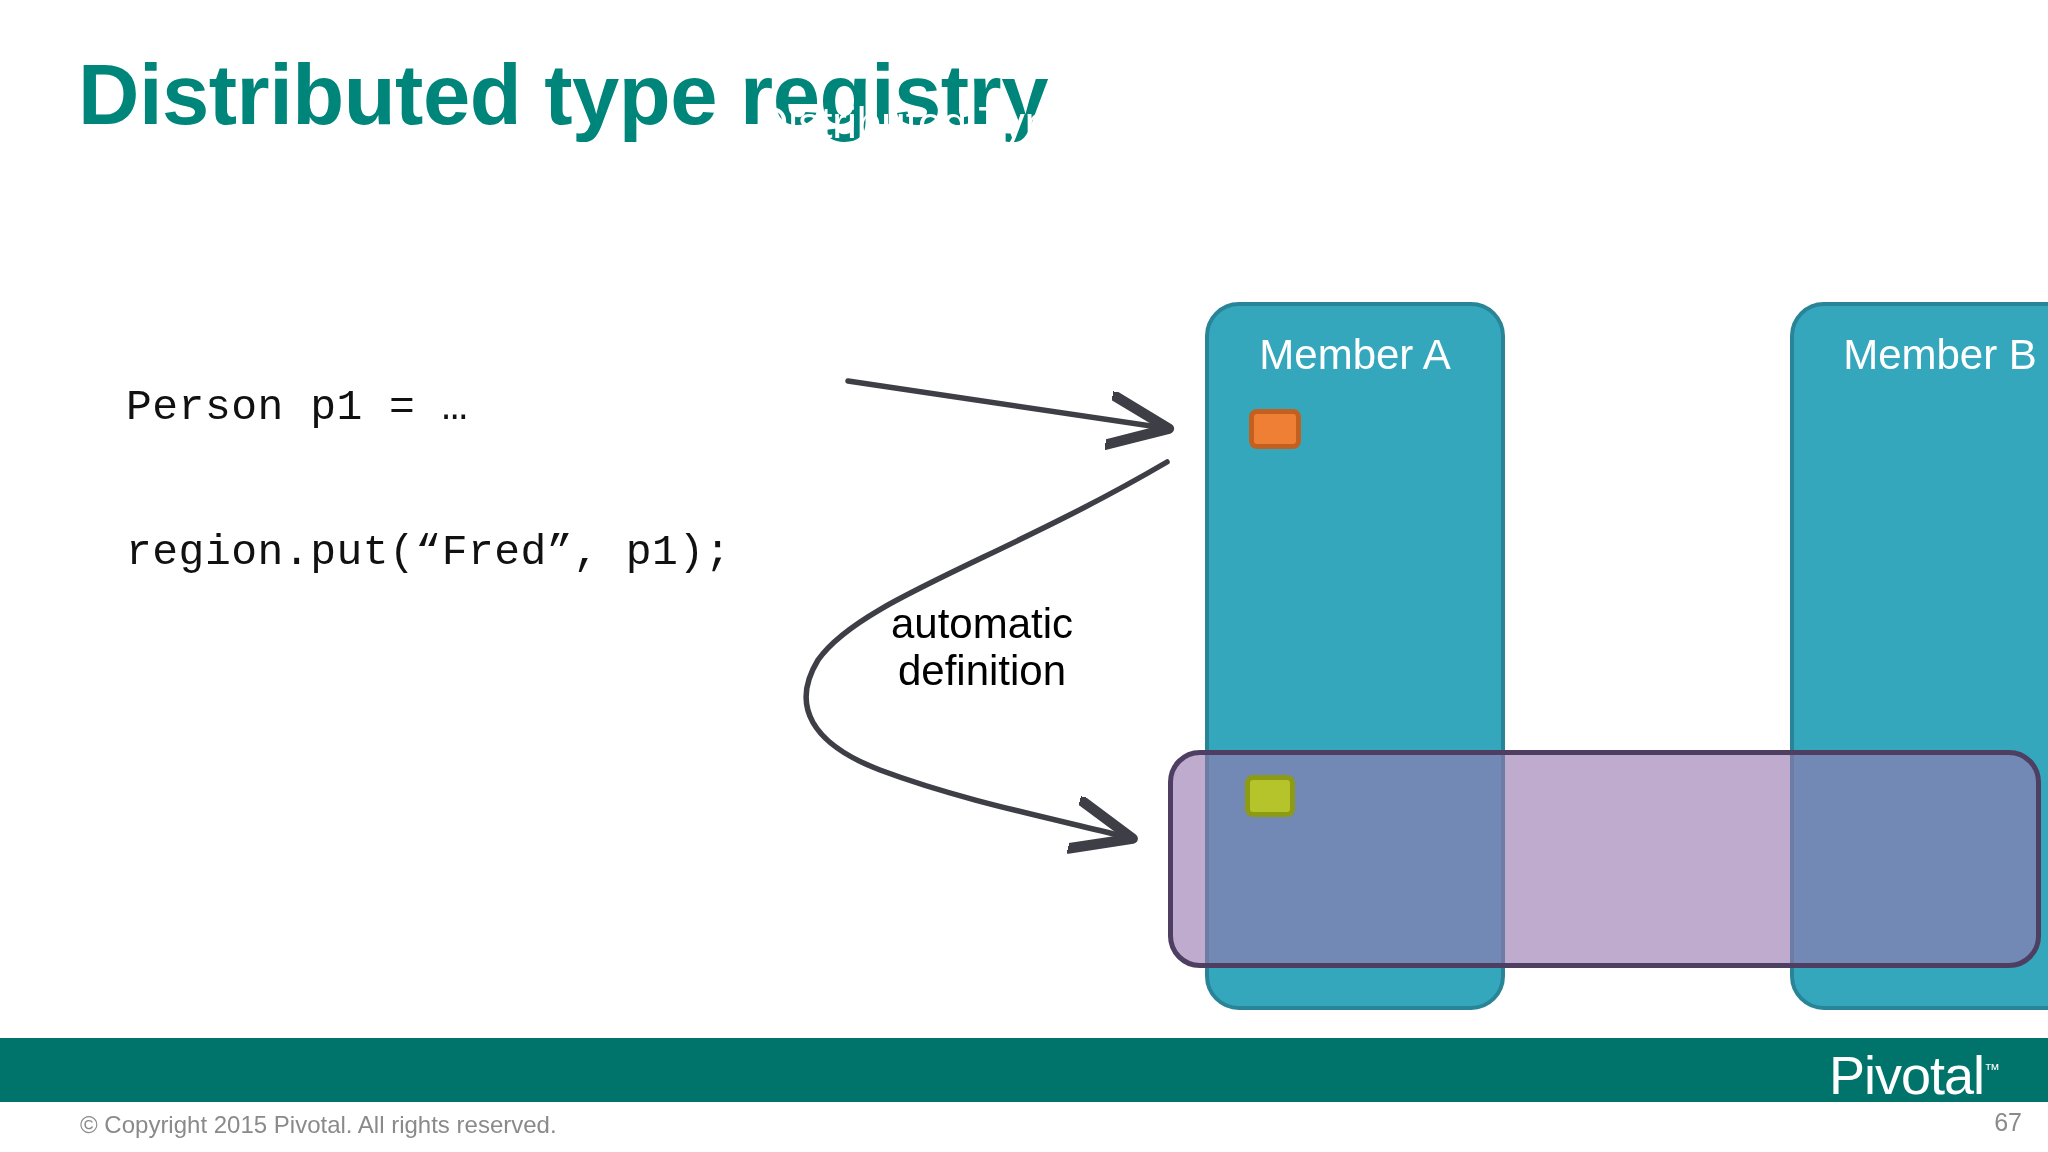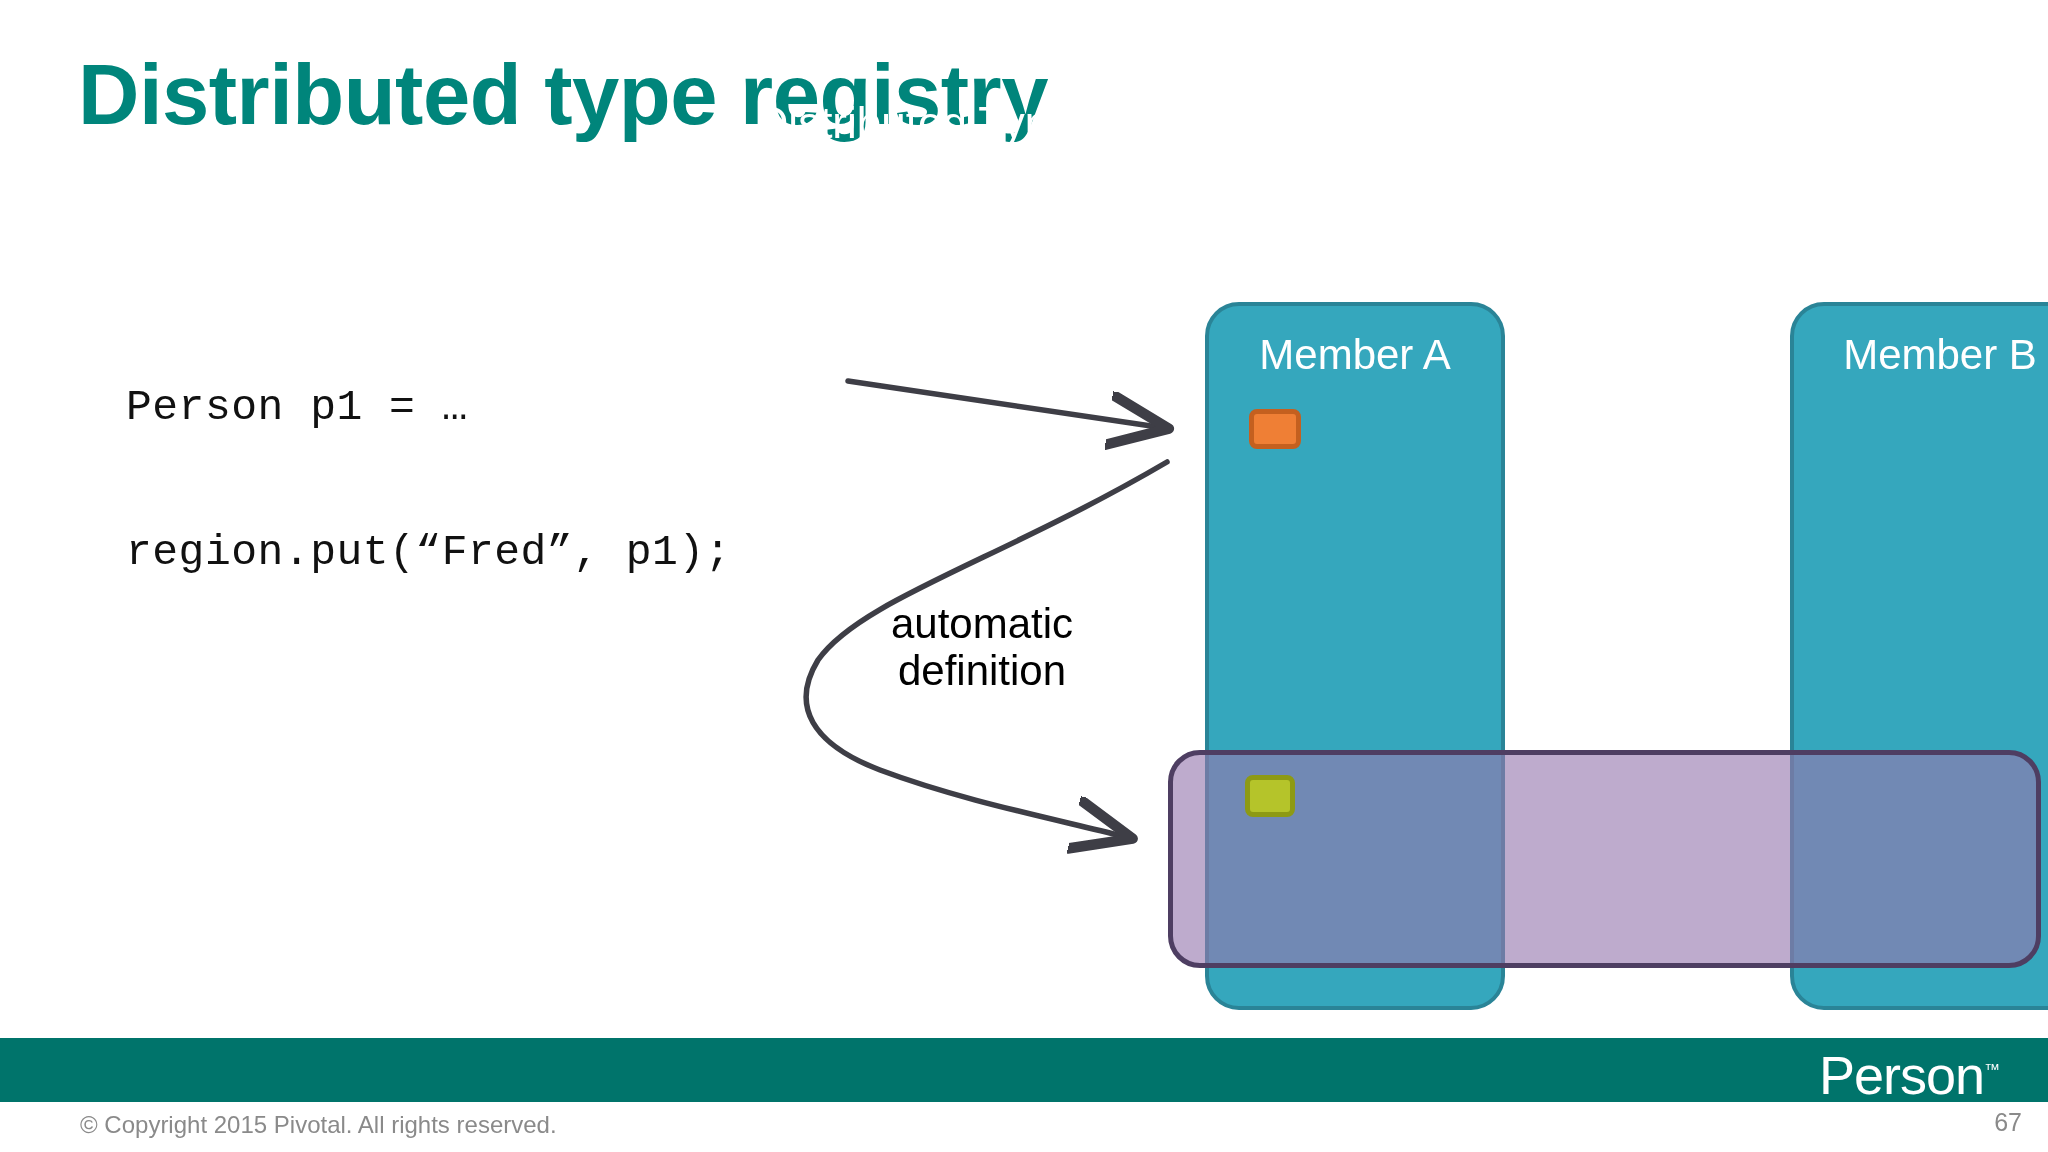--- a/index.html
+++ b/index.html
@@ -223,17 +223,17 @@
              C 790,706 812,744 880,770
              C 960,800 1050,818 1122,836" fill="none" stroke="#3e3e46" stroke-width="5.5" stroke-linecap="round" stroke-linejoin="round" marker-end="url(#ah)"></path>
   </svg>
 
   <div id="annotation">
     <span>automatic</span>
     <span>definition</span>
   </div>
 
   <div id="footer-bar"></div>
-  <div id="logo"><span>Person</span><span class="tm">™</span></div>
+  <div id="logo"><span>Pivotal</span><span class="tm">™</span></div>
   <div id="copyright">© Copyright 2015 Pivotal. All rights reserved.</div>
   <div id="page-number">67</div>
 
 </div>
 
 </body></html>

